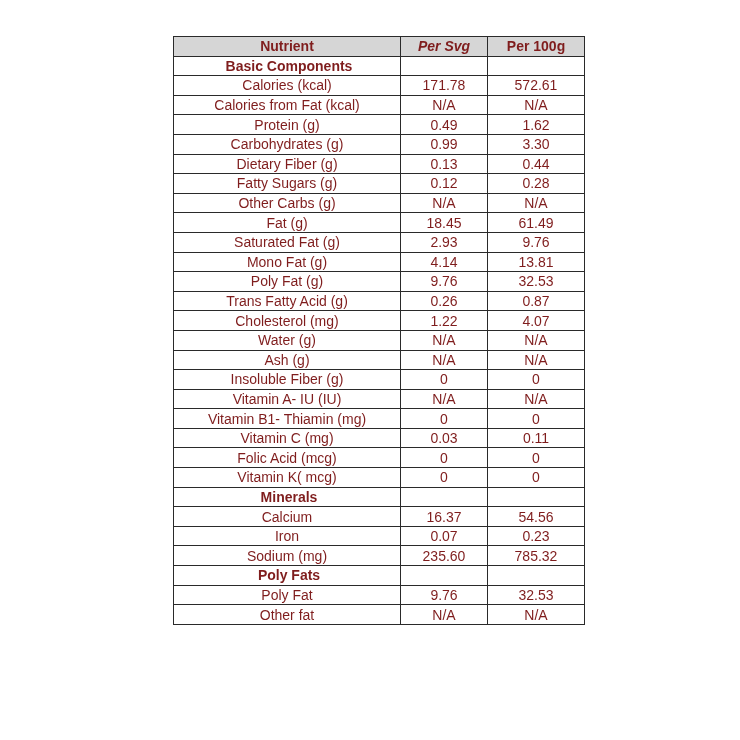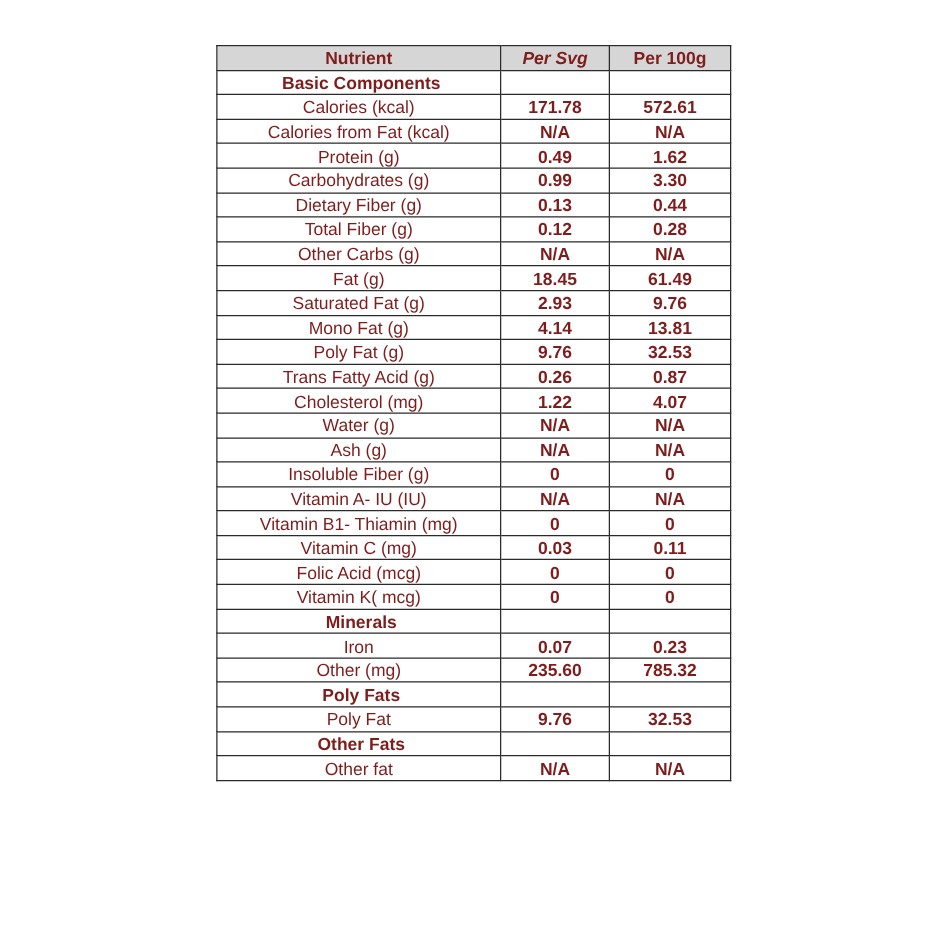--- a/index.html
+++ b/index.html
@@ -24,21 +24,21 @@
   }
   .nutri-table th {
     background: #d6d6d6;
     font-weight: bold;
     text-align: center;
   }
   .col-name { width: 214px; }
   .col-svg { width: 74px; font-style: italic; }
   .col-100 { width: 84px; }
   td.name { text-align: center; }
-  td.val { text-align: center; font-weight: bold; }
+  td.val { text-align: center; }
   td.section { font-weight: bold; text-align: center; padding-left: 10px; }
 </style>
 </head>
 <body>
 
 <table class="nutri-table">
   <thead>
     <tr>
       <th class="col-name">Nutrient</th>
       <th class="col-svg">Per Svg</th>
@@ -70,21 +70,21 @@
         <td class="name">Carbohydrates (g)</td>
         <td class="val">0.99</td>
         <td class="val">3.30</td>
       </tr>
       <tr>
         <td class="name">Dietary Fiber (g)</td>
         <td class="val">0.13</td>
         <td class="val">0.44</td>
       </tr>
       <tr>
-        <td class="name">Total Fiber (g)</td>
+        <td class="name">Fatty Sugars (g)</td>
         <td class="val">0.12</td>
         <td class="val">0.28</td>
       </tr>
       <tr>
         <td class="name">Other Carbs (g)</td>
         <td class="val">N/A</td>
         <td class="val">N/A</td>
       </tr>
       <tr>
         <td class="name">Fat (g)</td>
@@ -155,43 +155,43 @@
         <td class="name">Vitamin K( mcg)</td>
         <td class="val">0</td>
         <td class="val">0</td>
       </tr>
       <tr>
         <td class="section">Minerals</td>
         <td></td>
         <td></td>
       </tr>
       <tr>
+        <td class="name">Calcium</td>
+        <td class="val">16.37</td>
+        <td class="val">54.56</td>
+      </tr>
+      <tr>
         <td class="name">Iron</td>
         <td class="val">0.07</td>
         <td class="val">0.23</td>
       </tr>
       <tr>
-        <td class="name">Other (mg)</td>
+        <td class="name">Sodium (mg)</td>
         <td class="val">235.60</td>
         <td class="val">785.32</td>
       </tr>
       <tr>
         <td class="section">Poly Fats</td>
         <td></td>
         <td></td>
       </tr>
       <tr>
         <td class="name">Poly Fat</td>
         <td class="val">9.76</td>
         <td class="val">32.53</td>
       </tr>
       <tr>
-        <td class="section">Other Fats</td>
-        <td></td>
-        <td></td>
-      </tr>
-      <tr>
         <td class="name">Other fat</td>
         <td class="val">N/A</td>
         <td class="val">N/A</td>
       </tr>
     </tbody>
 </table>
 
 </body></html>

